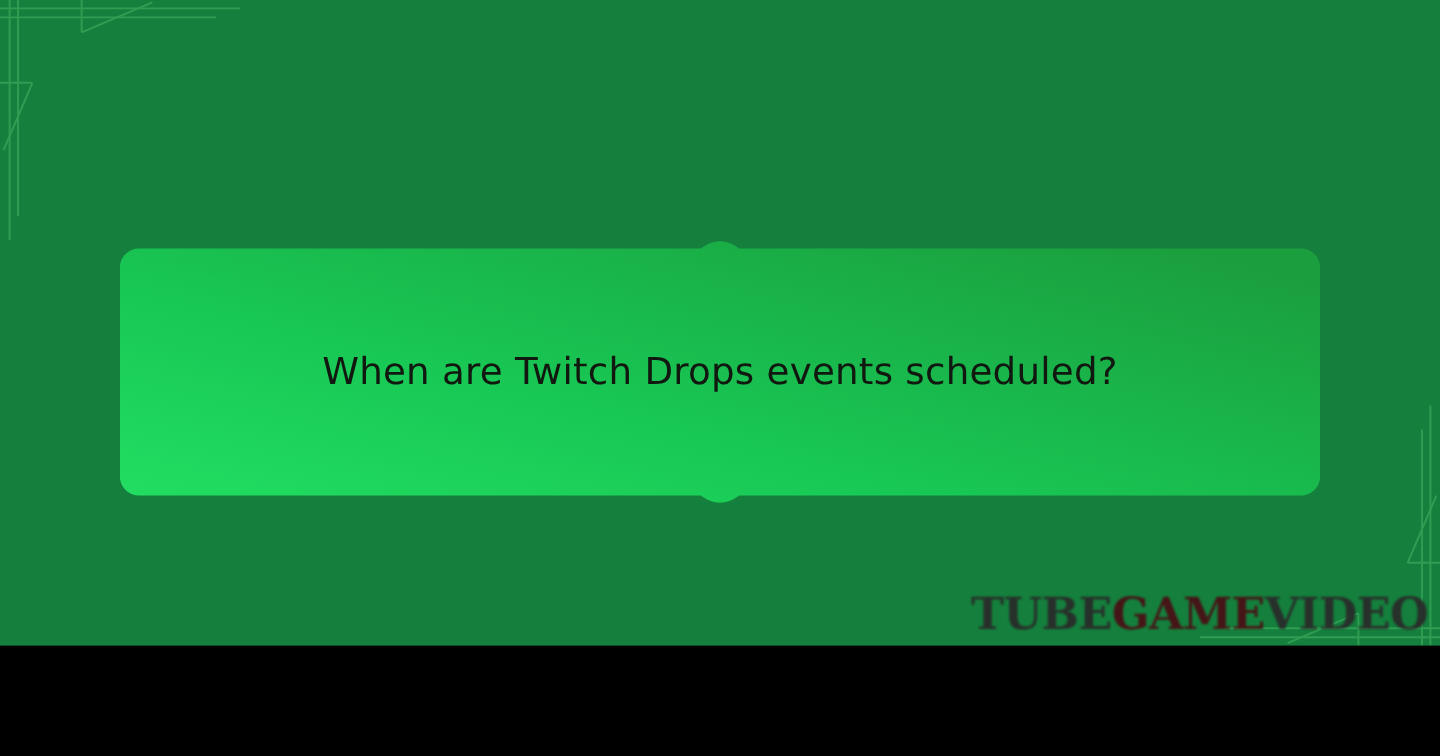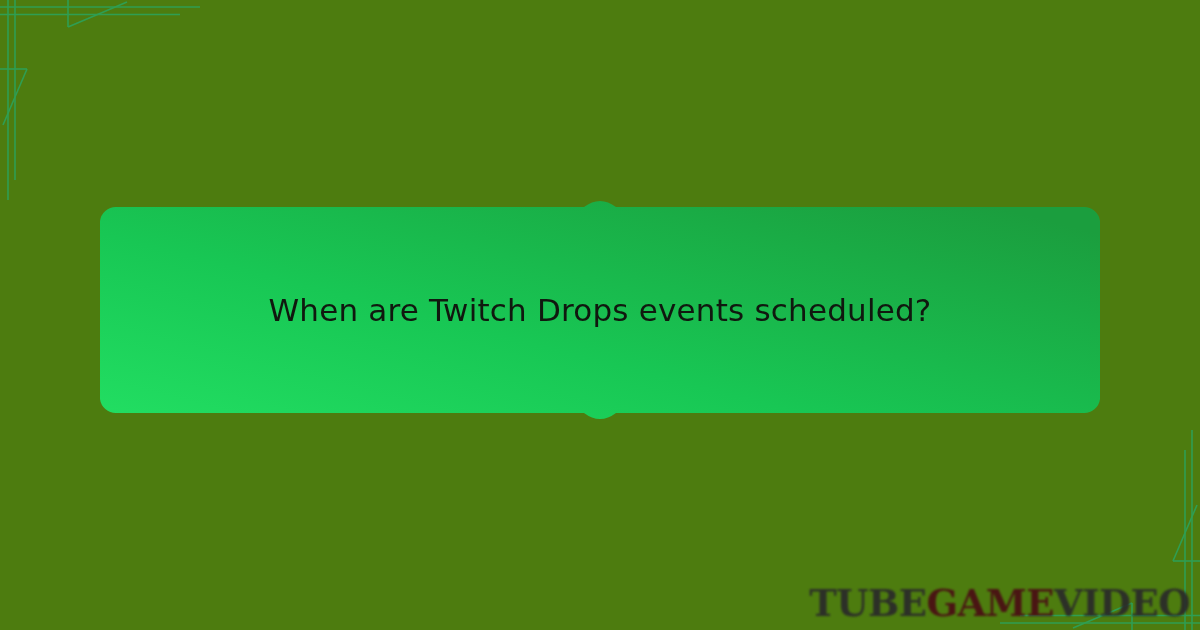--- a/index.html
+++ b/index.html
@@ -10,22 +10,22 @@
   body {
     width: 1200px;
     height: 630px;
     overflow: hidden;
     font-family: "DejaVu Sans", sans-serif;
   }
 
   #stage {
     position: relative;
     width: 1200px;
-    height: 630px;
-    background: #4d7c0f;
+    height: 538px;
+    background: #15803d;
     overflow: hidden;
   }
 
   
   .corner-deco {
     position: absolute;
     width: 240px;
     height: 230px;
     pointer-events: none;
   }

